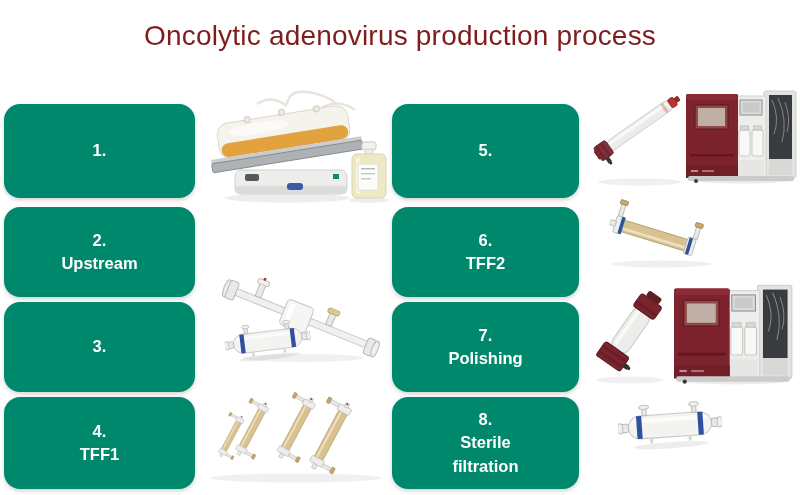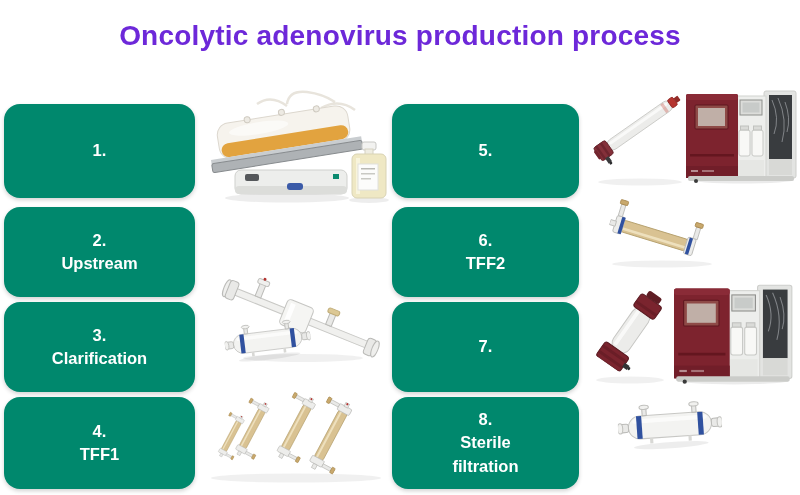--- a/index.html
+++ b/index.html
@@ -1,20 +1,20 @@
 <!DOCTYPE html>
 <html><head>
 <meta charset="utf-8">
 <style>
   * { margin:0; padding:0; box-sizing:border-box; }
   body { background:#ffffff; font-family:"Liberation Sans", sans-serif; }
   .canvas { position:relative; width:800px; height:495px; background:#ffffff; overflow:hidden; }
 
   .title { position:absolute; top:20px; left:0; width:100%; text-align:center;
-           font-size:28px; font-weight:bold; color:#6d28d9; letter-spacing:0.2px; }
+           font-size:28px; font-weight:normal; color:#7f1d1d; letter-spacing:0.2px; }
 
   .step-box { position:absolute; background:#00886D; border-radius:16px; color:#FFFFFF;
               display:flex; flex-direction:column; align-items:center; justify-content:center;
               text-align:center; font-weight:bold; font-size:16.5px; line-height:1.42;
               box-shadow:0 2px 4px rgba(0,0,0,0.18); }
   .step-label { white-space:pre-line; }
 
   
   .pos-1 { left:4px;   top:104px; width:191px; height:94px; }
   .pos-2 { left:4px;   top:207px; width:191px; height:90px; }
@@ -45,35 +45,35 @@
 
   <div class="step-box pos-1">
     <div class="step-number">1.</div>
   </div>
   <div class="step-box pos-2">
     <div class="step-number">2.</div>
     <div class="step-label">Upstream</div>
   </div>
   <div class="step-box pos-3">
     <div class="step-number">3.</div>
-    <div class="step-label">Clarification</div>
   </div>
   <div class="step-box pos-4">
     <div class="step-number">4.</div>
     <div class="step-label">TFF1</div>
   </div>
   <div class="step-box pos-5">
     <div class="step-number">5.</div>
   </div>
   <div class="step-box pos-6">
     <div class="step-number">6.</div>
     <div class="step-label">TFF2</div>
   </div>
   <div class="step-box pos-7">
     <div class="step-number">7.</div>
+    <div class="step-label">Polishing</div>
   </div>
   <div class="step-box pos-8">
     <div class="step-number">8.</div>
     <div class="step-label">Sterile
 filtration</div>
   </div>
 
   <svg width="0" height="0" style="position:absolute" aria-hidden="true">
     <defs>
       <symbol id="sym-akta" viewBox="0 0 112 96">

